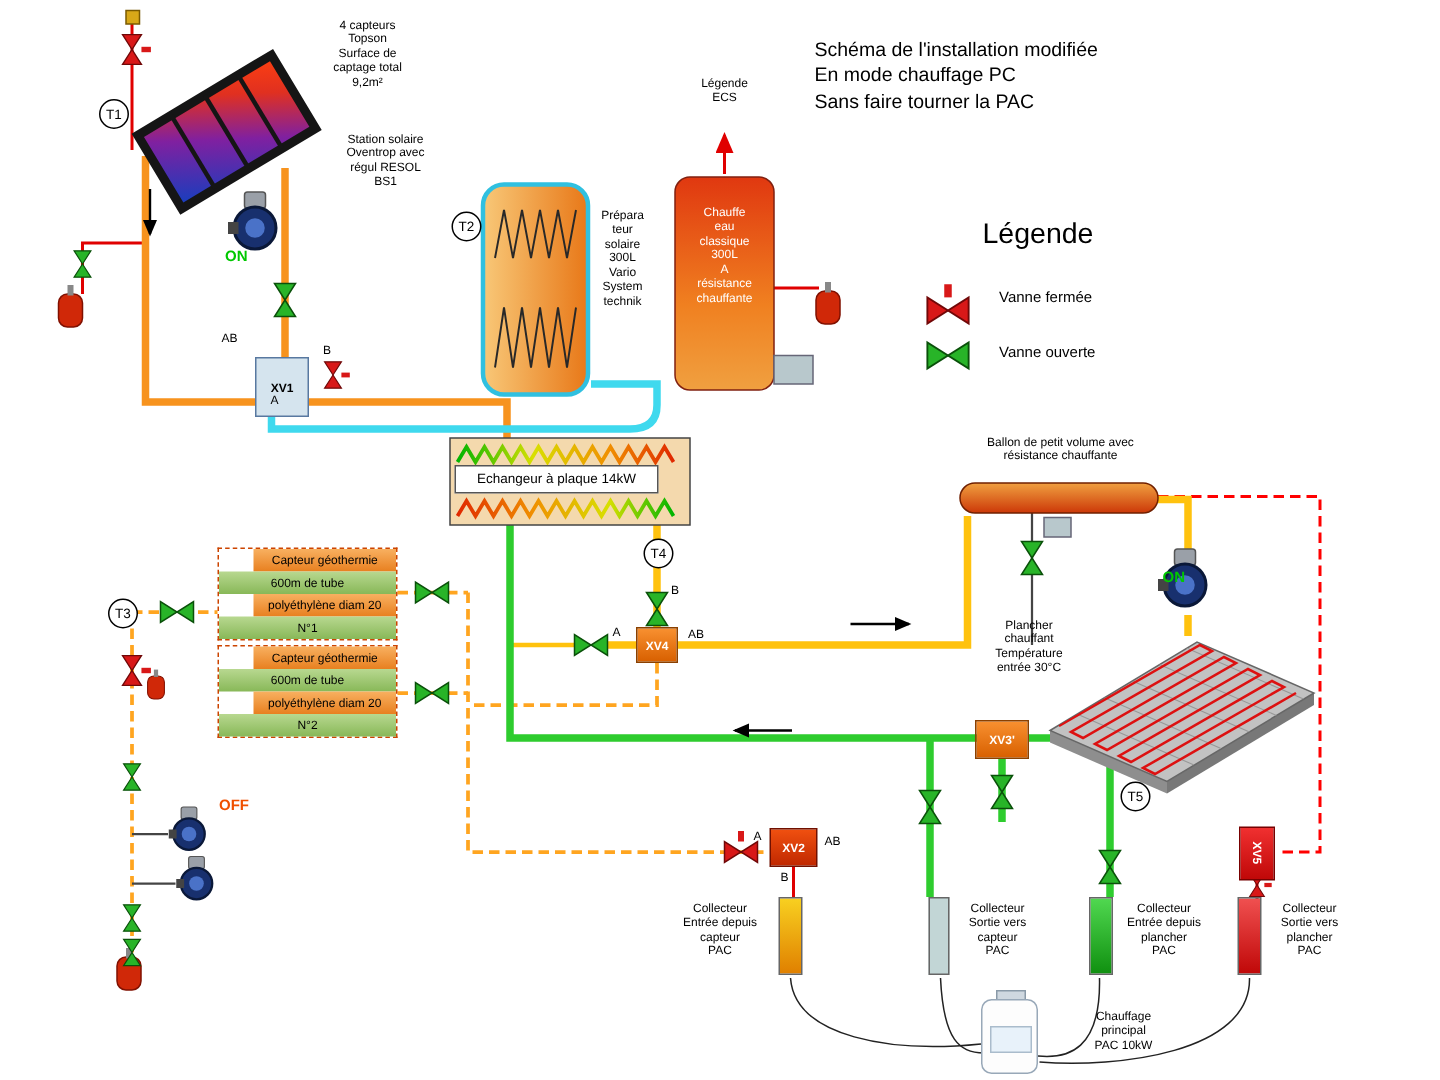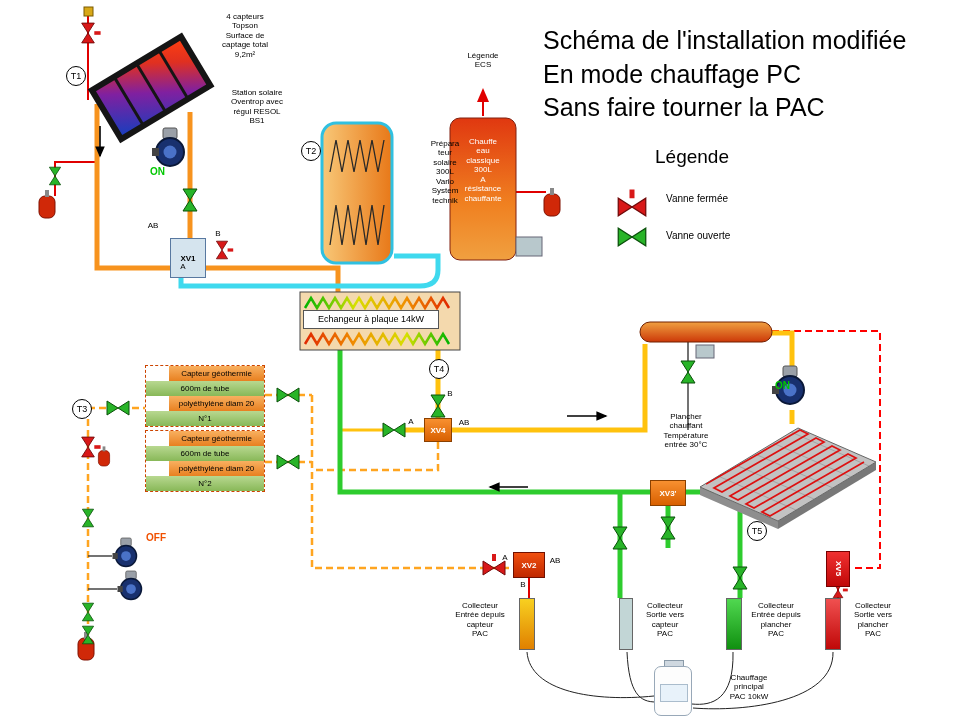--- a/index.html
+++ b/index.html
@@ -1,20 +1,20 @@
 <!DOCTYPE html>
 <html><head>
 <meta charset="utf-8">
 <style>
   html,body{margin:0;padding:0;background:#ffffff;}
   #canvas{position:relative;width:960px;height:720px;background:#ffffff;overflow:hidden;
           font-family:"Liberation Sans",sans-serif;color:#000;}
   #schemsvg{position:absolute;left:0;top:0;}
   .lbl{position:absolute;font-size:8px;line-height:1.18;text-align:center;white-space:pre-line;color:#000;}
-  .big{position:absolute;font-size:25px;line-height:1.34;text-align:left;white-space:pre-line;color:#000;}
+  .big{position:absolute;font-size:13px;line-height:1.34;text-align:left;white-space:pre-line;color:#000;}
   .legend-title{position:absolute;font-size:19px;color:#000;}
   .legend-item{position:absolute;font-size:10px;color:#000;}
   .sensor{position:absolute;width:18px;height:18px;border:1.6px solid #000;border-radius:50%;
           background:#fff;font-size:9px;display:flex;align-items:center;justify-content:center;}
   .xvbox{position:absolute;display:flex;align-items:center;justify-content:center;
          font-size:8px;font-weight:bold;border:1px solid #333;box-sizing:border-box;}
   .xv1{background:#d5e4ee;border-color:#5878a0;color:#000;}
   .xvo{background:linear-gradient(#f89030,#d86000);color:#fff;border-color:#8a4000;text-align:right;}
   .xvr{background:linear-gradient(#f05010,#c02800);color:#fff;border-color:#701000;}
   .xv5c{background:linear-gradient(#f03030,#c00808);color:#fff;border-color:#700;writing-mode:vertical-rl;}
@@ -246,37 +246,39 @@
 
 <div class="lbl" style="left:203px;top:12px;width:84px;">4 capteurs
 Topson
 Surface de
 captage total
 9,2m²</div>
 <div class="lbl" style="left:212px;top:88px;width:90px;">Station solaire
 Oventrop avec
 régul RESOL
 BS1</div>
-<div class="lbl" style="left:393px;top:139px;width:44px;padding-left:30px;">Prépara
+<div class="lbl" style="left:393px;top:139px;width:44px;">Prépara
 teur
 solaire
 300L
 Vario
 System
 technik</div>
 <div class="lbl" style="left:461px;top:51px;width:44px;">Légende
 ECS</div>
 <div class="lbl" style="left:452px;top:137px;width:62px;color:#fff;">Chauffe
 eau
 classique
 300L
 A
 résistance
 chauffante</div>
 <div class="lbl echlbl" style="left:303px;top:310px;width:132px;">Echangeur à plaque 14kW</div>
+<div class="lbl" style="left:618px;top:290px;width:178px;">Ballon de petit volume avec
+résistance chauffante</div>
 <div class="lbl" style="left:649px;top:412px;width:74px;">Plancher
 chauffant
 Température
 entrée 30°C</div>
 <div class="lbl" style="left:716px;top:673px;width:66px;">Chauffage
 principal
 PAC 10kW</div>
 
 <div class="sensor" style="left:66px;top:66px;">T1</div>
 <div class="sensor" style="left:301px;top:141px;">T2</div>

